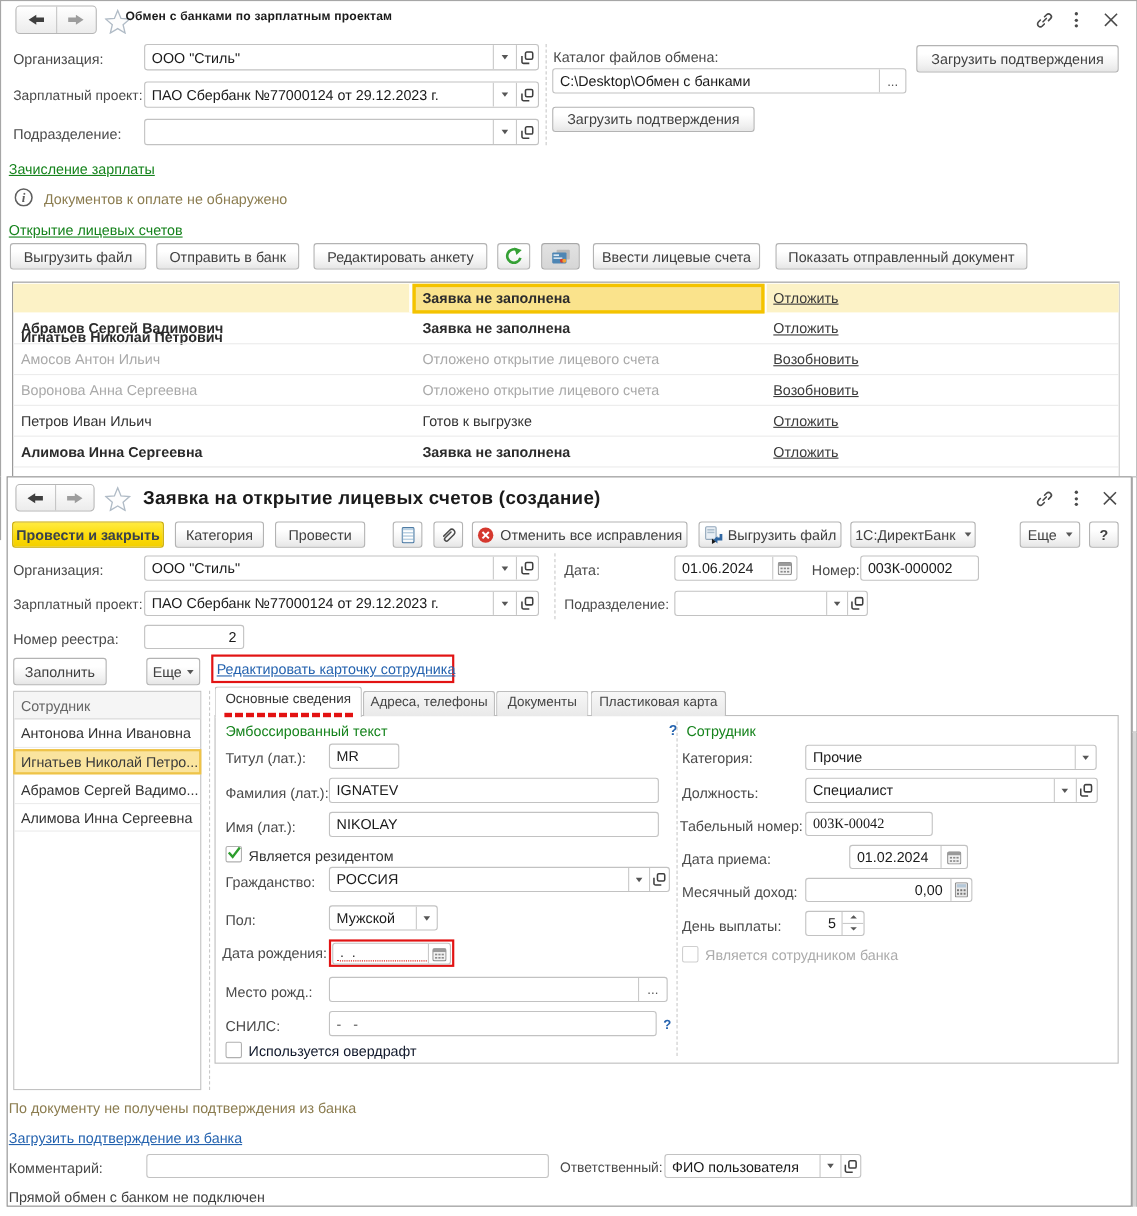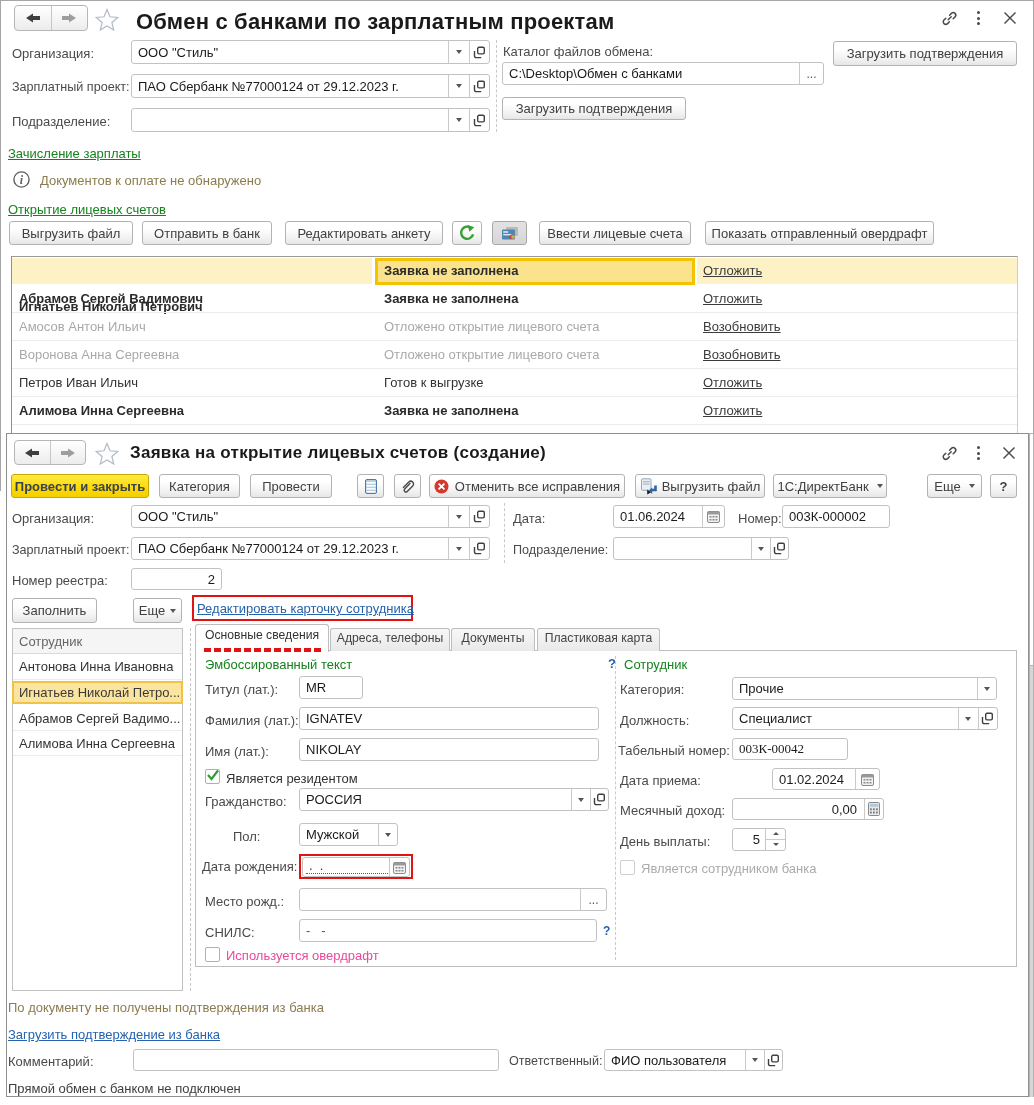--- a/index.html
+++ b/index.html
@@ -38,21 +38,21 @@
     </div>
   <div class="half">
       <svg width="16" height="12">
         <path d="M15 6 L8 1.5 V4 H1 V8 H8 V10.5 Z" fill="#9d9d9d"></path>
       </svg>
     </div>
 </div>
 <svg class="a" style="left:95px;top:8px;" width="24" height="23">
     <path d="M12 1.5 L15 8.8 L22.8 9.4 L16.9 14.5 L18.7 22 L12 18 L5.3 22 L7.1 14.5 L1.2 9.4 L9 8.8 Z" fill="#fdfdfd" stroke="#b0bbc6" stroke-width="1.2"></path>
   </svg>
-<div class="wtitle" style="left:136px;top:9px;font-size:22px;letter-spacing:0.18px;">Обмен с банками по зарплатным проектам</div>
+<div class="wtitle" style="left:114px;top:9px;font-size:11px;letter-spacing:0.18px;">Обмен с банками по зарплатным проектам</div>
 <svg class="a" style="left:941px;top:10px;" width="17" height="17" viewBox="0 0 17 17">
     <g fill="none" stroke="#4a4a4a" stroke-width="1.5" stroke-linecap="round">
       <path d="M7.2 9.8 L10.2 6.8"></path>
       <path d="M8.6 5.2 L10.4 3.4 a2.5 2.5 0 0 1 3.6 3.6 L12.2 8.8"></path>
       <path d="M8.4 11.8 L6.6 13.6 a2.5 2.5 0 0 1 -3.6 -3.6 L4.8 8.2"></path>
     </g>
   </svg>
 <div class="a" style="left:977px;top:11px;width:3px;">
   <div style="width:3px;height:3px;border-radius:50%;background:#4a4a4a;margin-bottom:2.5px;"></div>
   <div style="width:3px;height:3px;border-radius:50%;background:#4a4a4a;margin-bottom:2.5px;"></div>
@@ -134,21 +134,21 @@
     <svg width="18" height="15" viewBox="0 0 18 15">
       <rect x="5" y="1" width="12" height="9" rx="1" fill="#b9b9b9"></rect>
       <rect x="1" y="3.5" width="13" height="10" rx="1" fill="#4e86b4"></rect>
       <rect x="2.2" y="5.2" width="5" height="1.6" fill="#dce9f3"></rect>
       <rect x="2.2" y="8" width="8" height="1.4" fill="#dce9f3"></rect>
       <circle cx="9.8" cy="11" r="1.8" fill="#d43a30"></circle>
       <circle cx="12" cy="11" r="1.8" fill="#f0a030"></circle>
     </svg>
   </div>
 <div class="btn" style="left:539px;top:221px;width:152px;height:24px;">Ввести лицевые счета</div>
-<div class="btn" style="left:705px;top:221px;width:229px;height:24px;">Показать отправленный овердрафт</div>
+<div class="btn" style="left:705px;top:221px;width:229px;height:24px;">Показать отправленный документ</div>
 
 <div class="a" style="left:10.5px;top:255.5px;width:1007.5px;height:177px;background:#fff;border-top:1px solid #9a9a9a;border-left:1px solid #8f8f8f;border-right:1px solid #cccccc;"></div>
 <div class="a" style="left:11.5px;top:257.5px;width:1005.5px;height:26.5px;background:#fcf2c6;"></div>
 <div class="a" style="left:372px;top:257.5px;width:2.5px;height:26.5px;background:#fff;"></div>
 <div class="a" style="left:694.8px;top:257.5px;width:2.5px;height:26.5px;background:#fff;"></div>
 <div class="a" style="left:374.5px;top:257.5px;width:320.3px;height:27px;border:3px solid #f4c300;background:#fae38c;"></div>
 <div class="tc bold" style="left:19px;top:257.5px;height:26.5px;margin-top:36px;">Игнатьев Николай Петрович</div>
 <div class="tc bold" style="left:384px;top:257.5px;height:26.5px;">Заявка не заполнена</div>
 <div class="tc" style="left:703px;top:257.5px;height:26.5px;">
     <span class="tlink">Отложить</span>
@@ -377,21 +377,21 @@
       <div class="tri"></div>
     </div><div class="arrz" style="width:18.5px;">
       <svg width="13" height="13" viewBox="0 0 13 13">
         <g fill="none" stroke="#3f3f3f" stroke-width="1.4">
           <rect x="4.7" y="1.3" width="6.6" height="6.6" rx="1.3"></rect>
           <path d="M8.2 11.6 h-5.2 a1.5 1.5 0 0 1 -1.5 -1.5 v-5.2"></path>
         </g>
       </svg>
     </div></div>
 
-<div class="lbl" style="left:205px;top:829px;margin-left:28px;">Пол:</div>
+<div class="lbl" style="left:205px;top:829px;">Пол:</div>
 <div class="fld" style="left:299px;top:823px;width:99px;height:23px;">Мужской<div class="arrz" style="width:19px;">
       <div class="tri"></div>
     </div></div>
 
 <div class="lbl" style="left:202px;top:859px;">Дата рождения:</div>
 <div class="a" style="left:299px;top:854px;width:114px;height:25px;border:2px solid #e21313;"></div>
 <div class="fld" style="left:302px;top:857px;width:108px;height:20px;padding-right:20px;color:#333;">
     <span class="a" style="left:6px;top:0px;color:#333;">.&nbsp;&nbsp;.</span>
     <div class="a" style="left:3px;right:21px;bottom:2.5px;border-bottom:1.5px dotted #d8241c;"></div>
     <div class="arrz" style="width:20px;">
@@ -413,21 +413,21 @@
 <div class="lbl" style="left:205px;top:894px;">Место рожд.:</div>
 <div class="fld" style="left:299px;top:888px;width:308px;height:23px;padding-right:26px;">
     <div class="arrz" style="width:26px;color:#555;font-size:12px;">...</div>
   </div>
 
 <div class="lbl" style="left:205px;top:925px;">СНИЛС:</div>
 <div class="fld" style="left:299px;top:919px;width:298px;height:23px;color:#555;">-&nbsp;&nbsp;&nbsp;-</div>
 <div class="a" style="left:603px;top:924px;color:#2563af;font-weight:bold;font-size:12px;">?</div>
 
 <div class="cbx" style="left:205px;top:947px;"></div>
-<div class="lbl" style="left:226px;top:948px;color:#ec4899;">Используется овердрафт</div>
+<div class="lbl" style="left:226px;top:948px;color:#0f172a;">Используется овердрафт</div>
 
 <div class="ghead" style="left:624px;top:657px;">Сотрудник</div>
 
 <div class="lbl" style="left:620px;top:682px;">Категория:</div>
 <div class="fld" style="left:732px;top:677px;width:265px;height:23px;">Прочие<div class="arrz">
       <div class="tri"></div>
     </div></div>
 
 <div class="lbl" style="left:620px;top:713px;">Должность:</div>
 <div class="fld" style="left:732px;top:707px;width:266px;height:23px;">Специалист<div class="arrz" style="right:19.5px;width:20px;">

